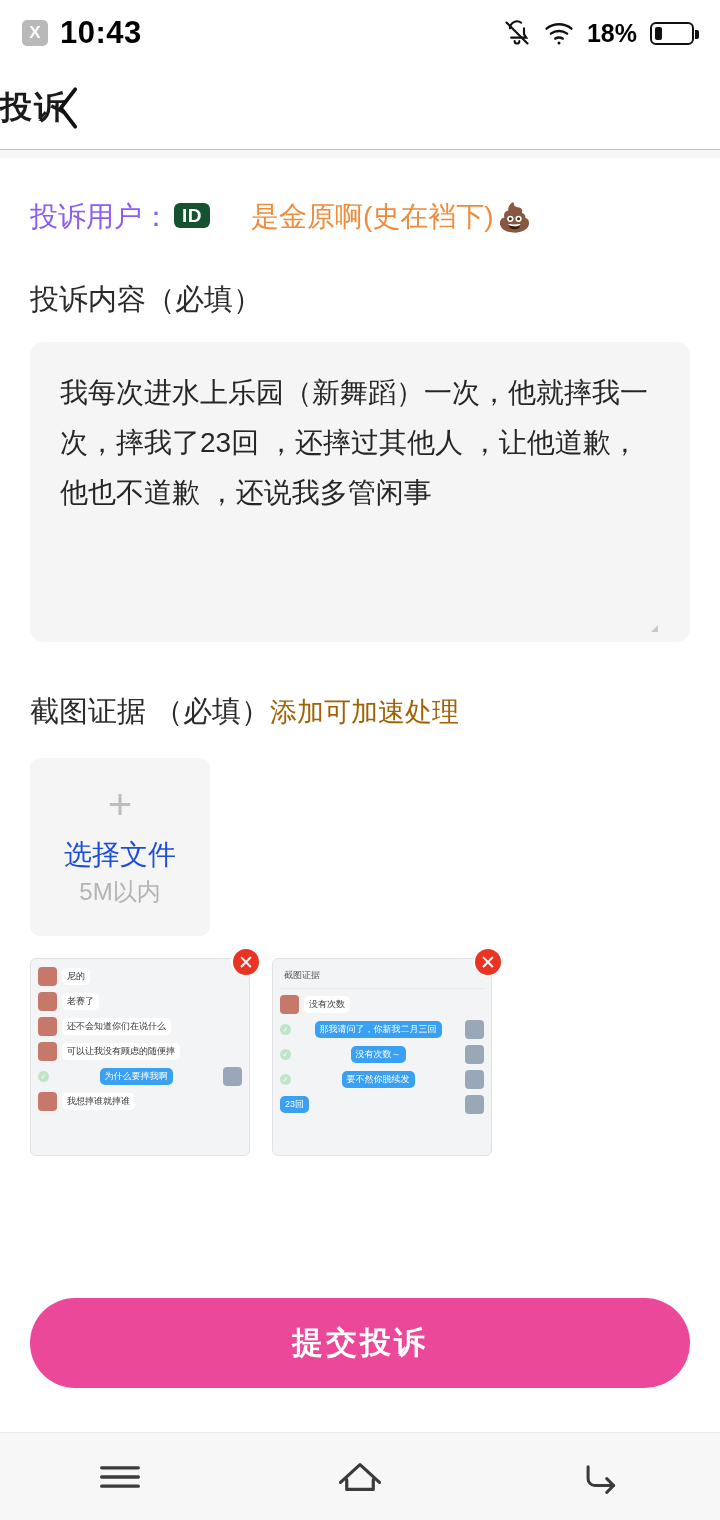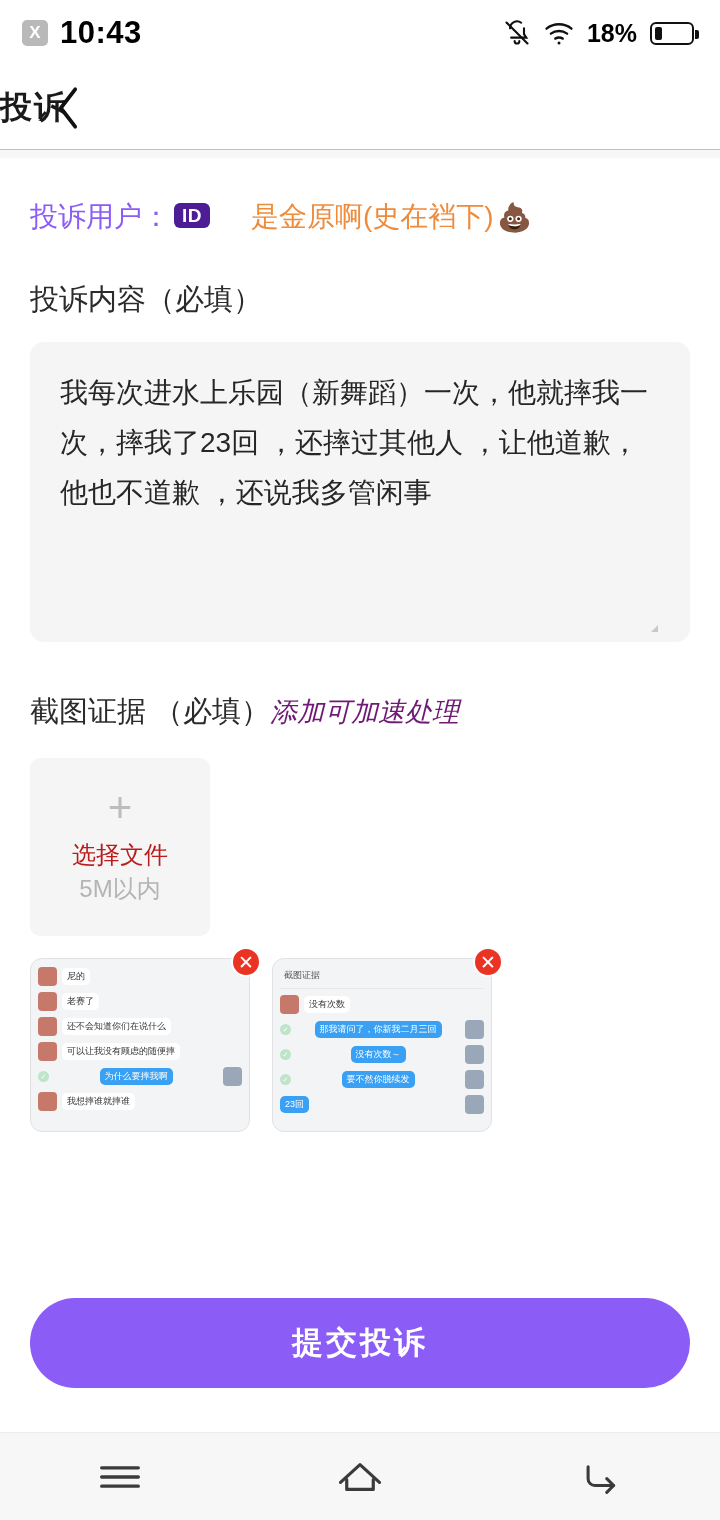--- a/index.html
+++ b/index.html
@@ -63,21 +63,21 @@
   .content { flex: 1 1 auto; padding: 0 30px; overflow: hidden; }
 
   .row-user {
     display: flex; align-items: center; flex-wrap: nowrap;
     margin-top: 40px;
     font-size: 28px; color: #2b2b2b;
   }
   .row-user .label { color:#8b5cf6; font-size: 28px; }
   .id-badge {
     display:inline-flex; align-items:center; justify-content:center;
-    background:#4c1d95; color:#fff; font-size:19px; font-weight:700;
+    background:#14532d; color:#fff; font-size:19px; font-weight:700;
     border-radius:6px; padding: 3px 8px; margin: 0 8px 4px 4px; line-height:1;
     letter-spacing: .5px;
   }
   .user-name { color:#ef8c3c; font-size: 28px; margin-left: 33px; }
   .poop { font-size: 28px; margin-left: 4px; }
 
   .section-label {
     margin-top: 44px;
     font-size: 29px; color: #2b2b2b; font-weight: 500;
   }
@@ -97,38 +97,38 @@
   }
   .resize-dot {
     position:absolute; right: 6px; bottom: 4px; width:10px; height:10px;
   }
   .resize-dot::after{
     content:""; position:absolute; right:2px; bottom:2px;
     border-left: 7px solid transparent; border-bottom: 7px solid #c9c9c9;
   }
 
   .evidence-label { margin-top: 46px; font-size: 29px; color: #2b2b2b; }
-  .evidence-label .hint { color:#701a75; font-size: 27px; font-style: italic; }
+  .evidence-label .hint { color:#a16207; font-size: 27px; }
 
   .uploader {
     margin-top: 26px;
     width: 180px; height: 178px;
     background: #f5f5f5; border-radius: 10px;
     display:flex; flex-direction:column; align-items:center; justify-content:center;
     color:#b8b8b8;
   }
   .plus { font-size: 42px; line-height: 38px; font-weight: 300; color:#bdbdbd; }
-  .uploader .t1 { font-size: 24px; margin-top: 12px; color:#b91c1c; }
+  .uploader .t1 { font-size: 28px; margin-top: 12px; color:#1d4ed8; }
   .uploader .t2 { font-size: 24px; margin-top: 2px; color:#b4b4b4; }
 
   
   .thumbs { margin-top: 22px; display:flex; gap: 22px; }
   .thumb-wrap { position: relative; }
   .thumb {
-    width: 220px; height: 174px; border-radius: 12px;
+    width: 220px; height: 198px; border-radius: 6px;
     background: #f3f4f6; border: 1px solid #e2e2e4;
     overflow: hidden; position: relative;
     padding: 8px 7px;
   }
   .del-btn {
     position:absolute; top:-11px; right:-11px;
     width: 30px; height: 30px; border-radius: 50%;
     background:#ea3323; color:#fff; border: 2px solid #fff;
     display:flex; align-items:center; justify-content:center;
     font-size: 19px; font-weight: 700; line-height: 1; cursor:pointer;
@@ -145,21 +145,21 @@
   }
   .bub.blue { background:#3aa0f3; color:#fff; }
   .tick { width: 11px; height: 11px; border-radius:50%; background:#bfe5c9; flex:0 0 11px;
           display:flex;align-items:center;justify-content:center;color:#fff;font-size:7px; }
   .thumb-top { font-size:9px; color:#555; padding: 2px 0 6px 4px; border-bottom:1px solid #e8e8e8; margin-bottom:6px;}
 
   
   .submit-area { padding: 0 30px; flex: 0 0 auto; margin-bottom: 44px; }
   .submit-btn {
     width: 660px; height: 90px;
-    background: #8b5cf6; color:#fff;
+    background: #ec4899; color:#fff;
     border:none; border-radius: 45px;
     font-size: 31px; font-weight: 600; letter-spacing: 3px;
     font-family: inherit; cursor:pointer;
   }
 
   
   .navbar {
     height: 88px; flex: 0 0 88px;
     background: #f7f7f7;
     display:flex; align-items:center; justify-content:space-around;

